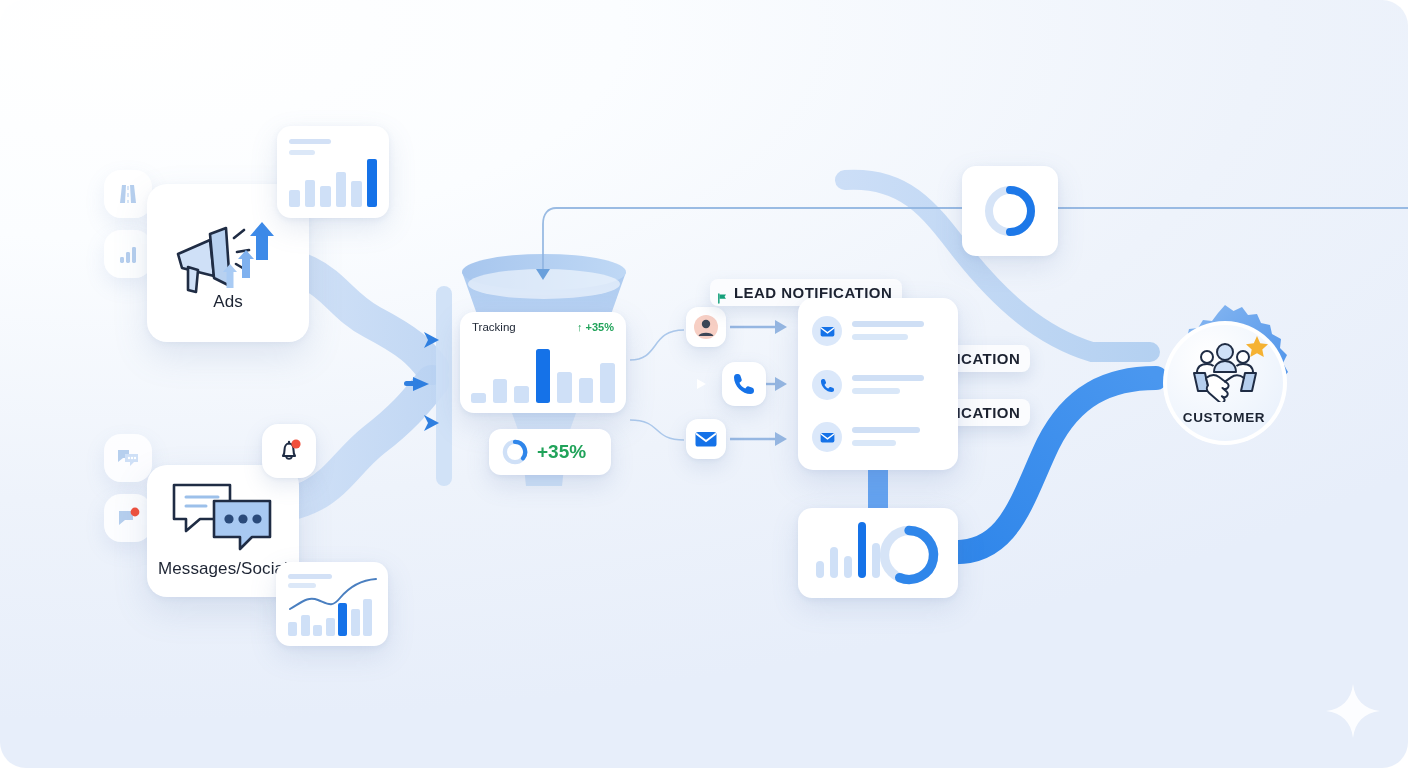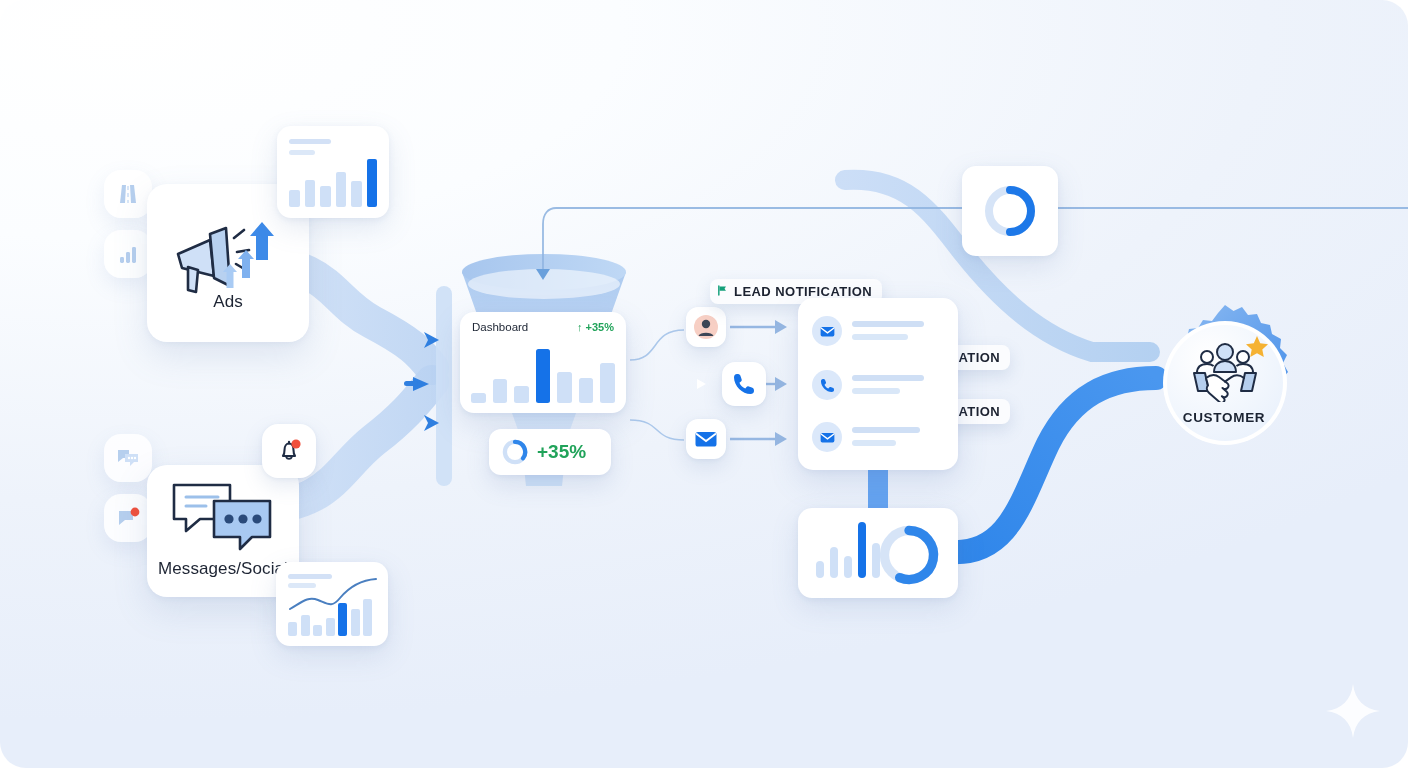--- a/index.html
+++ b/index.html
@@ -39,24 +39,24 @@
     position:absolute;width:155px;height:190px;background:#fff;border-radius:20px;
     box-shadow:0 14px 34px rgba(100,130,180,.17), 0 2px 6px rgba(100,130,180,.08);
     display:flex;flex-direction:column;align-items:center;justify-content:flex-start;
   }
   .src-label{
     position:absolute;left:0;right:0;text-align:center;
     font-size:17px;color:#1d2433;letter-spacing:.1px;
   }
 
   .badge{
-    position:absolute;display:flex;align-items:flex-start;gap:6px;
+    position:absolute;display:flex;align-items:flex-end;gap:6px;
     background:#fbfcfe;border-radius:8px;padding:5px 10px 5px 7px;
     box-shadow:0 6px 16px rgba(90,120,170,.18);
-    font-size:13px;font-weight:bold;color:#1c2230;letter-spacing:.45px;
+    font-size:15px;font-weight:bold;color:#1c2230;letter-spacing:.45px;
     white-space:nowrap;
   }
   .badge .flagwrap{display:block;width:11px;height:11px;}
 
   .dash-card{
     position:absolute;left:460px;top:312px;width:166px;height:101px;
     background:#fff;border-radius:14px;
     box-shadow:0 12px 30px rgba(90,120,175,.18), 0 2px 6px rgba(90,120,175,.10);
   }
   .dash-title{position:absolute;left:12px;top:9px;font-size:11.5px;color:#222a38;}
@@ -271,21 +271,21 @@
       <i style="width:9px;height:76%;background:#1572e8;"></i>
       <i style="width:9px;height:62%;"></i>
       <i style="width:9px;height:84%;"></i>
     </div>
     <svg width="112" height="84" style="position:absolute;left:0;top:0;">
       <path d="M14 47 C 26 40, 32 34, 42 38 C 52 42, 56 46, 64 36 C 74 24, 86 18, 100 17" fill="none" stroke="#4a7fc0" stroke-width="2" stroke-linecap="round"></path>
     </svg>
   </div>
 
   <div class="dash-card">
-    <div class="dash-title">Dashboard</div>
+    <div class="dash-title">Tracking</div>
     <div class="dash-delta">
       <span>↑</span>
       <span>+35%</span>
     </div>
     <div class="dash-bars">
       <i style="height:18%"></i>
         <i style="height:42%"></i>
         <i style="height:30%"></i>
       <i class="hi" style="height:96%"></i>
         <i style="height:56%"></i>

